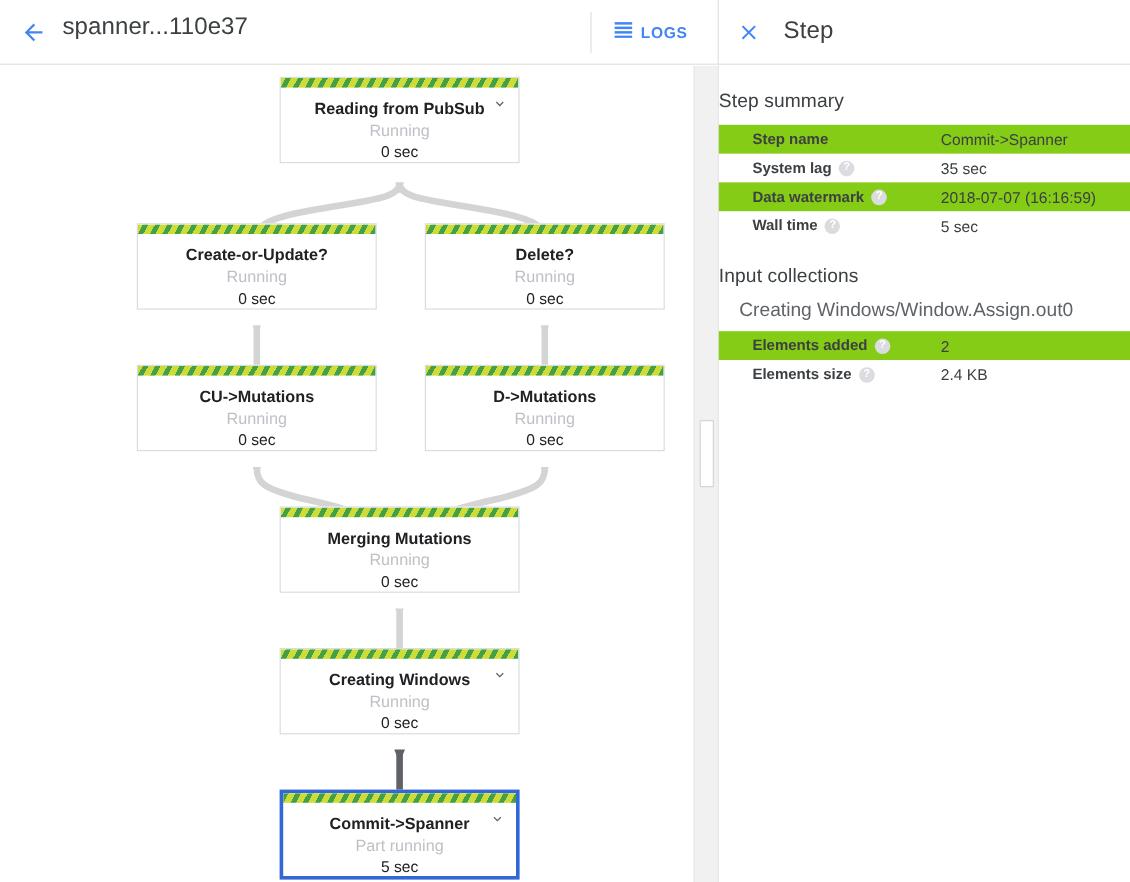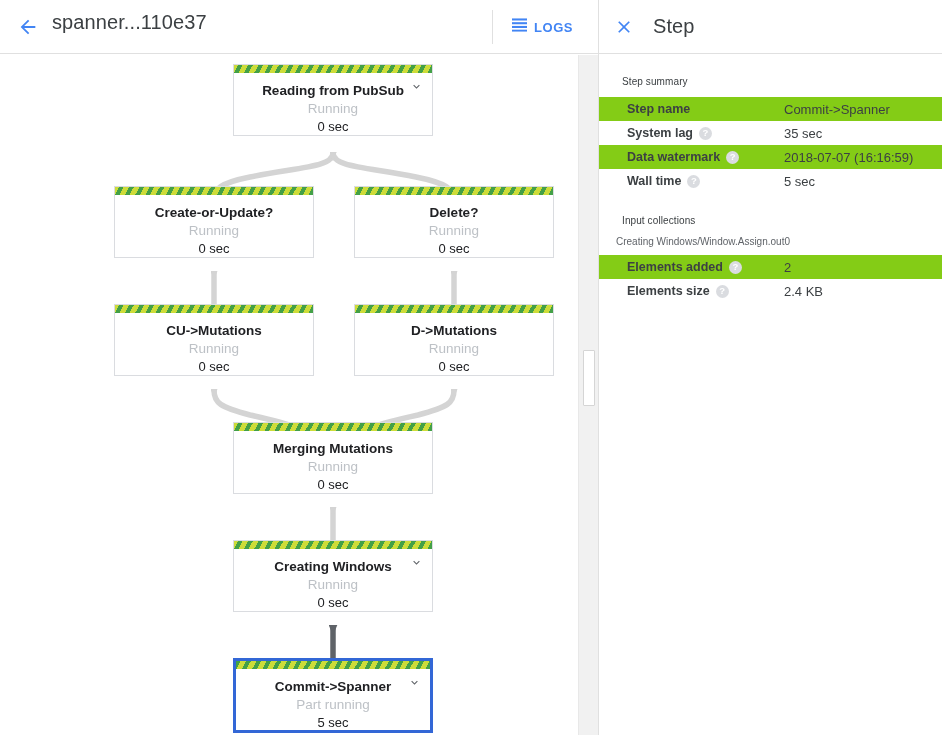--- a/index.html
+++ b/index.html
@@ -156,26 +156,26 @@
     cursor: pointer;
   }
   #panel-title {
     margin-left: 14px;
     font-size: 20px; color: #3c4043;
     letter-spacing: .1px;
   }
   #panel-body { padding: 0; }
 
   .section-heading {
-    font-size: 10px; color: #3c4043;
-    padding: 22px 0 10px 23px;
+    font-size: 16px; color: #3c4043;
+    padding: 22px 0 10px 0;
     letter-spacing: .1px;
   }
   .section-subtext {
-    font-size: 10px; color: #5f6368;
+    font-size: 16px; color: #5f6368;
     padding: 0 17px 8px 17px;
     word-break: break-all;
   }
 
   .kv-table { width: 100%; }
   .kv-row {
     display: flex; align-items: center;
     height: 24px;
     padding-left: 28px;
   }

